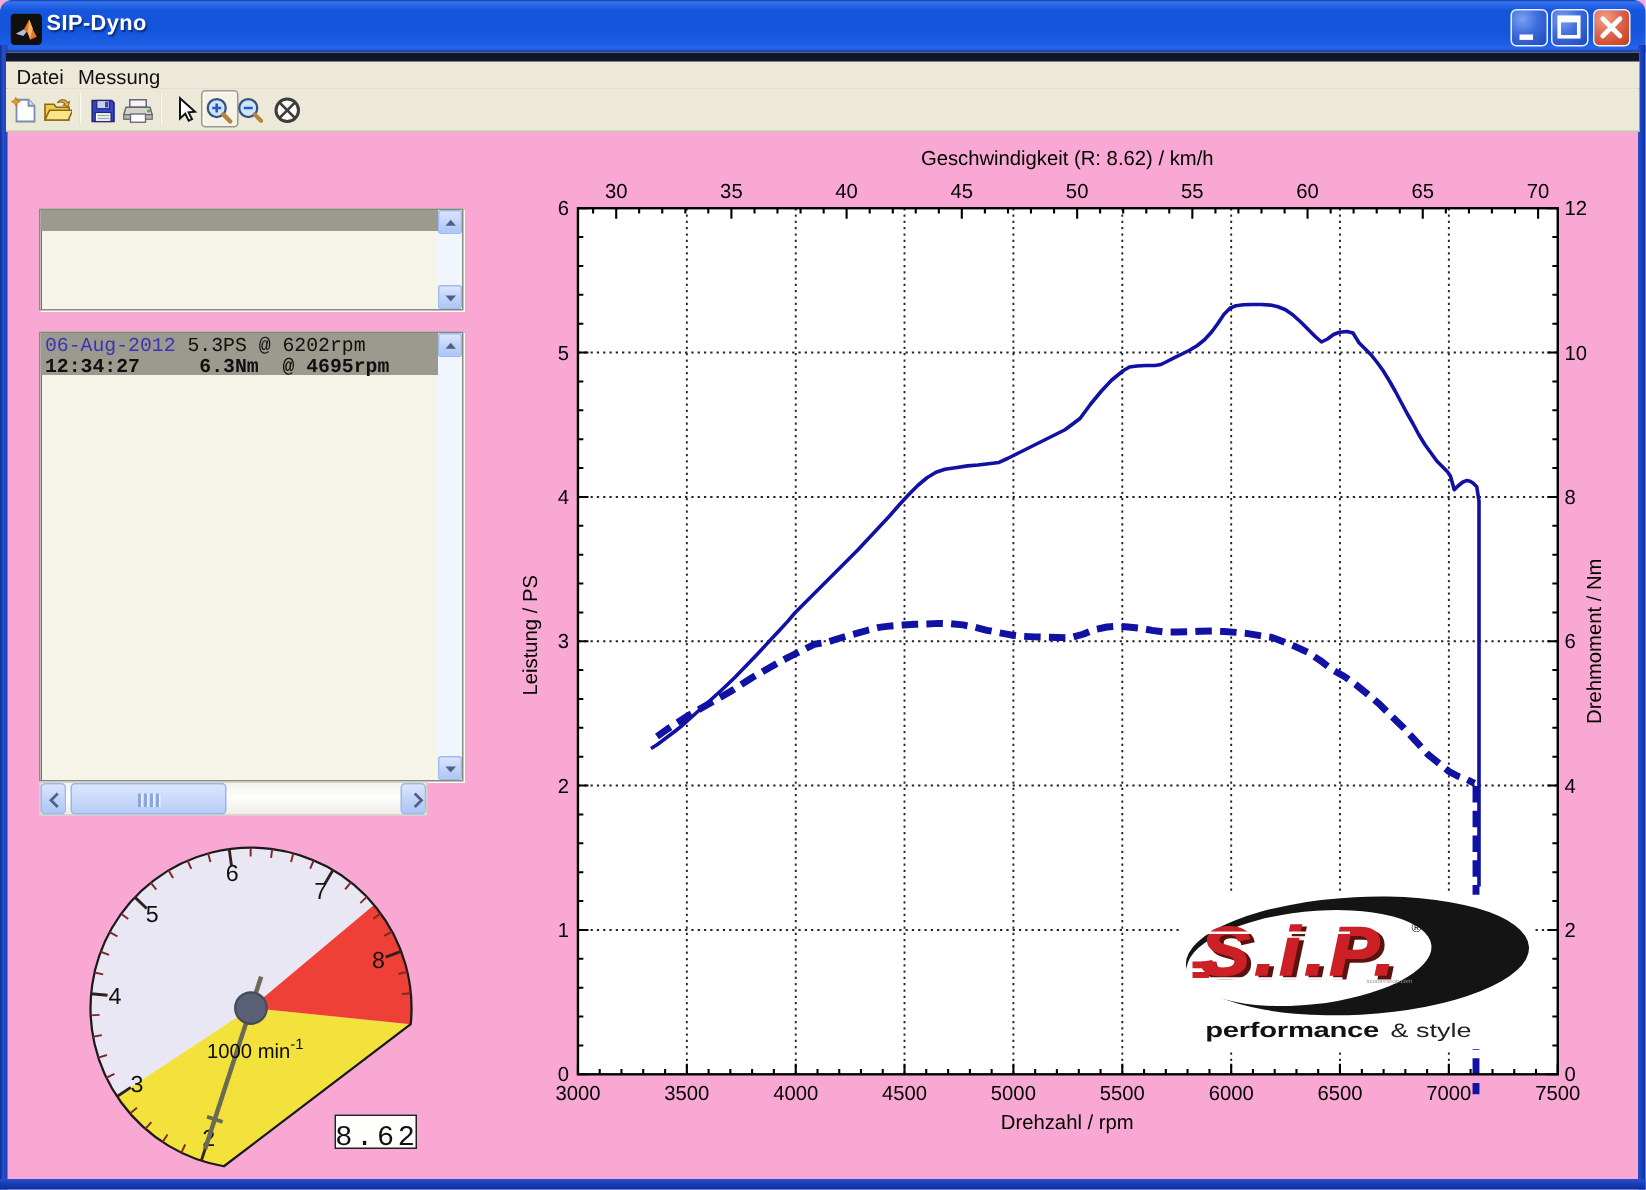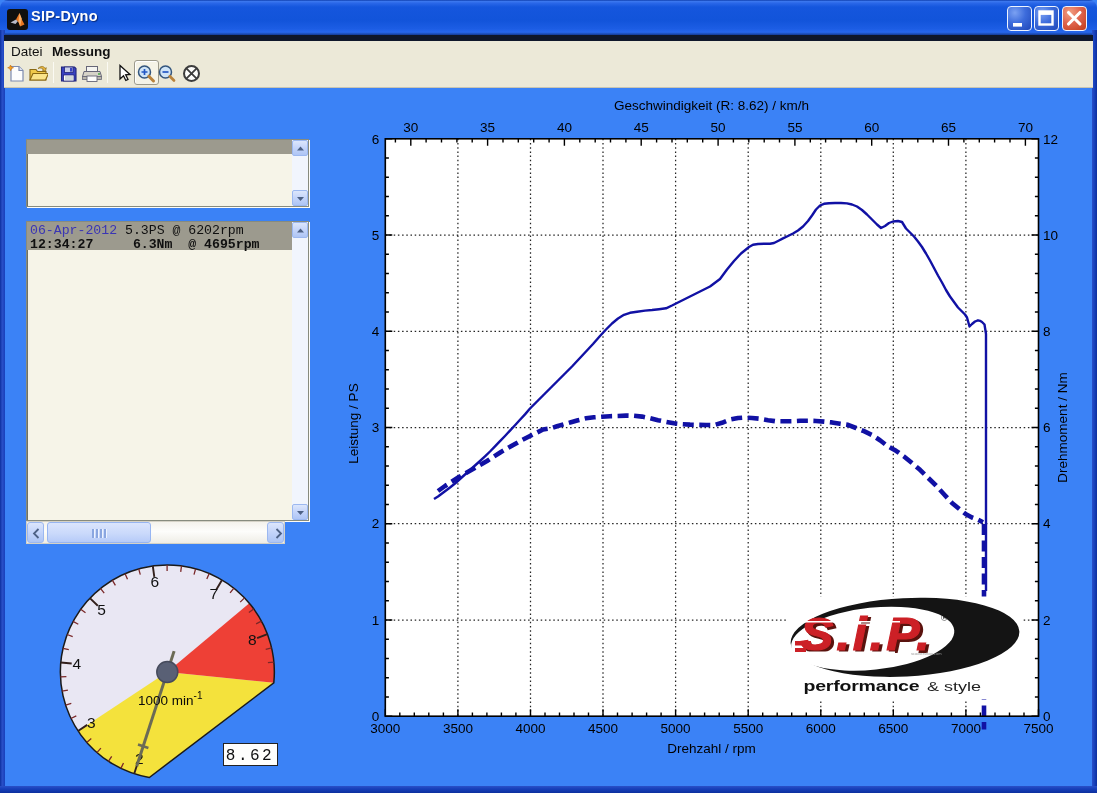--- a/index.html
+++ b/index.html
@@ -1,15 +1,15 @@
 <!DOCTYPE html>
 <html><head><meta charset="utf-8"><style>
 * { margin:0; padding:0; box-sizing:border-box; }
 html,body { width:1097px; height:793px; background:#fff; font-family:"Liberation Sans",sans-serif; overflow:hidden; }
-#win { position:absolute; left:0; top:0; width:1097px; height:793px; background:#3b82f6; }
+#win { position:absolute; left:0; top:0; width:1097px; height:793px; background:#f9a8d4; }
 .bord { position:absolute; background:linear-gradient(90deg,#2a50c8 0%,#1740bb 50%,#0c2f9e 100%); }
 #tbar { position:absolute; left:0px; top:0; width:1097px; height:35px; border-radius:8px 8px 0 0;
   background:linear-gradient(180deg,#0d3cab 0%,#3b77ee 4%,#2a67e8 9%,#1556dd 20%,#1254da 58%,#1c5de4 82%,#2767ec 92%,#143b93 100%);}
 #ticon { position:absolute; left:7px; top:9px; }
 #ttext { position:absolute; left:31px; top:8px; color:#fff; font-size:14.5px; font-weight:bold; letter-spacing:0.3px;
   text-shadow:1px 1px 1px #0a2a78; }
 .wbtn { position:absolute; top:6px; width:25px; height:25px; border-radius:4px; border:1px solid #eef4ff; }
 .bblue { background:radial-gradient(circle at 30% 25%,#7ba1f2 0%,#3d6cdc 45%,#1f47b8 100%); }
 #bmin { left:1006.5px; } #bmax { left:1034px; }
 #bclose { left:1061.5px; background:radial-gradient(circle at 30% 25%,#f2a083 0%,#e0654f 45%,#c23a17 100%); }
@@ -31,21 +31,21 @@
   background:linear-gradient(180deg,#dce6fc 0%,#c3d4fa 50%,#aec5f5 100%); }
 .sbtn svg { position:absolute; left:2px; top:3px; }
 #hsb { position:absolute; left:26px; top:520.5px; width:259px; height:23px; background:linear-gradient(180deg,#f4f2ec 0%,#fdfdfb 45%,#efede6 100%); border:1px solid #d5d2c6; }
 .hbtn { position:absolute; top:0; width:17px; height:21px; border:1px solid #9cb8f0; border-radius:3px;
   background:linear-gradient(180deg,#dce6fc 0%,#c3d4fa 50%,#aec5f5 100%); }
 #hthumb { position:absolute; left:20px; top:0; width:104px; height:21px; border:1px solid #97b5f2; border-radius:3px;
   background:linear-gradient(180deg,#dbe5fd 0%,#cad9fb 55%,#b6cbf8 100%); }
 .grip { position:absolute; top:6px; width:1.5px; height:9px; background:#8aa6e0; box-shadow:1px 0 0 #eef3fe; }
 .lbtext { position:absolute; left:3px; font-family:"Liberation Mono",monospace; font-size:13.2px; color:#101010; white-space:pre; }
 #valbox { position:absolute; left:222.5px; top:742.5px; width:55px; height:23px; background:#fefefc; border:1.2px solid #222; }
-#valbox span { position:absolute; left:0; top:3px; width:100%; text-align:center; font-family:"Liberation Mono",monospace; font-size:16px; letter-spacing:2.5px; color:#101010; }
+#valbox span { position:absolute; left:0; top:3px; width:100%; text-align:center; font-family:"Liberation Mono",monospace; font-size:19px; letter-spacing:2.5px; color:#101010; }
 svg { display:block; }
 #mainsvg { position:absolute; left:0; top:0; }
 </style></head>
 <body>
 <div id="win">
  <div id="tbar">
   <svg id="ticon" width="21" height="21">
     <rect x="0" y="0" width="21" height="21" rx="3" fill="#10100e"></rect>
     <path d="M3.5 13.5 L9 10.5 L11 12 L8.5 15 Z" fill="#b9bcc9"></path>
     <path d="M9 10.5 L12.5 4 L14.5 10 L17.5 15.5 L13 17.5 L11.5 13 Z" fill="#e87722"></path>
@@ -67,21 +67,21 @@
         <svg class="glyph" width="23" height="23">
           <path d="M5.5 5.5 L17 17 M17 5.5 L5.5 17" stroke="#fff" stroke-width="3.1" stroke-linecap="round"></path>
         </svg>
       </div>
  </div>
  <div class="bord" style="left:0;top:30px;width:5px;height:763px;background:linear-gradient(90deg,#0c2f9e 0%,#2a50c8 45%,#1740bb 100%);"></div>
  <div class="bord" style="left:1092px;top:30px;width:5px;height:763px;"></div>
  <div class="bord" style="left:0;top:786px;width:1097px;height:7px;background:linear-gradient(180deg,#2a50c8 0%,#1740bb 40%,#0c2f9e 100%);"></div>
  <div id="menubar">
    <div class="mitem" style="left:7px;">Datei</div>
-   <div class="mitem" style="left:48px;font-weight:bold;">Messung</div>
+   <div class="mitem" style="left:48px;">Messung</div>
  </div>
  <div id="toolbar">
    <svg class="ticn" style="left:2.8px" width="19" height="19">
         <path d="M4 2.5 H12 L16 6.5 V17 H4 Z" fill="#fdfdfd" stroke="#7d8bb0" stroke-width="1.2"></path>
         <path d="M12 2.5 L12 6.5 H16" fill="#dfe3ef" stroke="#7d8bb0" stroke-width="1.2"></path>
         <path d="M3.5 1 l1 2 2 .7 -2 .8 -.8 2.2 -1-2.1 -2-.9 2-.7 Z" fill="#f6a21d" stroke="#c66a0a" stroke-width="0.6"></path>
       </svg>
    <svg class="ticn" style="left:24.3px" width="20" height="19">
         <path d="M2 5.5 H8 L9.5 7.5 H18 V16 H2 Z" fill="#f0c94a" stroke="#8a6914" stroke-width="1.1"></path>
         <path d="M2 16 L5 9.5 H20.5 L17.5 16 Z" fill="#fae48a" stroke="#8a6914" stroke-width="1.1"></path>
@@ -133,21 +133,21 @@
         </div>
      <div class="sbtn" style="bottom:0;">
           <svg width="11" height="10">
             <path d="M5.5 7 L2 3 H9 Z" fill="#4d6185"></path>
           </svg>
         </div>
    </div>
  </div>
  <div class="panel" id="lb2">
    <div class="selrow" style="height:28px;"></div>
-   <div class="lbtext" style="top:1px;"><span style="color:#3a35b4;">06-Apr-2012</span> 5.3PS @ 6202rpm</div>
+   <div class="lbtext" style="top:1px;"><span style="color:#3a35b4;">06-Aug-2012</span> 5.3PS @ 6202rpm</div>
    <div class="lbtext" style="top:14.5px;font-weight:bold;">12:34:27     6.3Nm  @ 4695rpm</div>
    <div class="vsb">
      <div class="sbtn" style="top:0;">
           <svg width="11" height="10">
             <path d="M5.5 2.5 L9 6.5 H2 Z" fill="#4d6185"></path>
           </svg>
         </div>
      <div class="sbtn" style="bottom:0;">
           <svg width="11" height="10">
             <path d="M5.5 7 L2 3 H9 Z" fill="#4d6185"></path>

